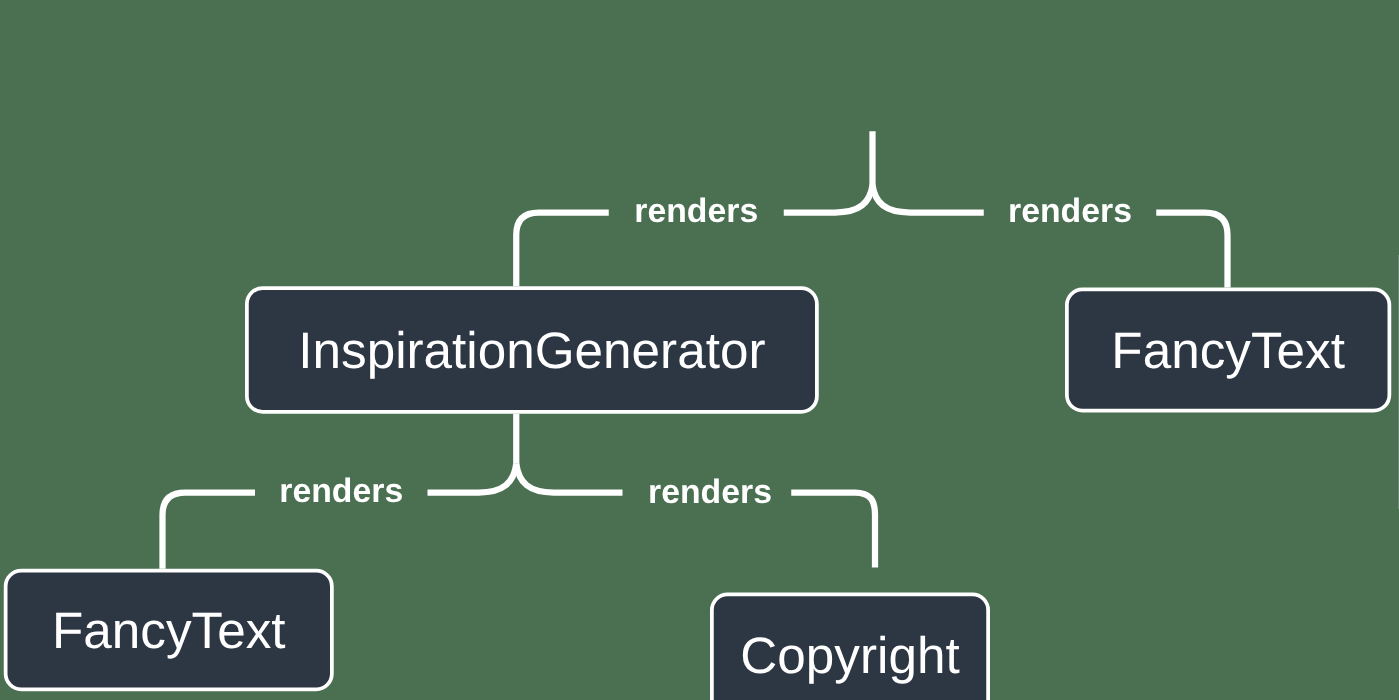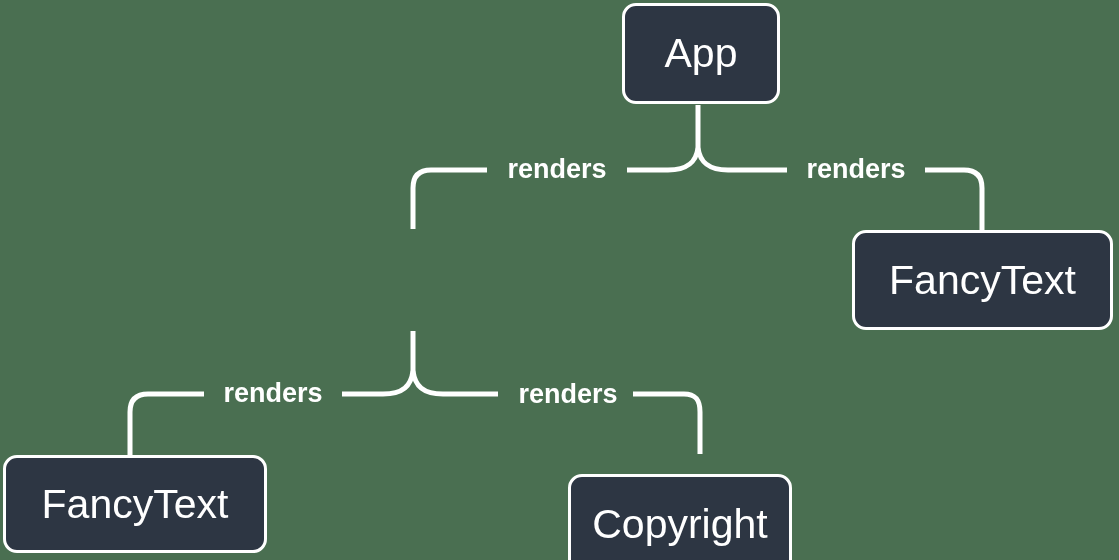--- a/index.html
+++ b/index.html
@@ -89,24 +89,24 @@
     <path d="M204 394 L148 394 C136 394 130 400 130 412 L130 455"></path>
 
     <path d="M633 394 L684 394 C696 394 700 400 700 412 L700 454"></path>
   </svg>
 
   <span class="edge-label edge-label-1">renders</span>
   <span class="edge-label edge-label-2">renders</span>
   <span class="edge-label edge-label-3">renders</span>
   <span class="edge-label edge-label-4">renders</span>
 
-  <div class="node node-app">
-    <span>App</span>
+
+  <div class="node node-insp">
+    <span>InspirationGenerator</span>
   </div>
-
 
   <div class="node node-fancy-top">
     <span>FancyText</span>
   </div>
 
   <div class="node node-fancy-bottom">
     <span>FancyText</span>
   </div>
 
   <div class="node node-copyright">

